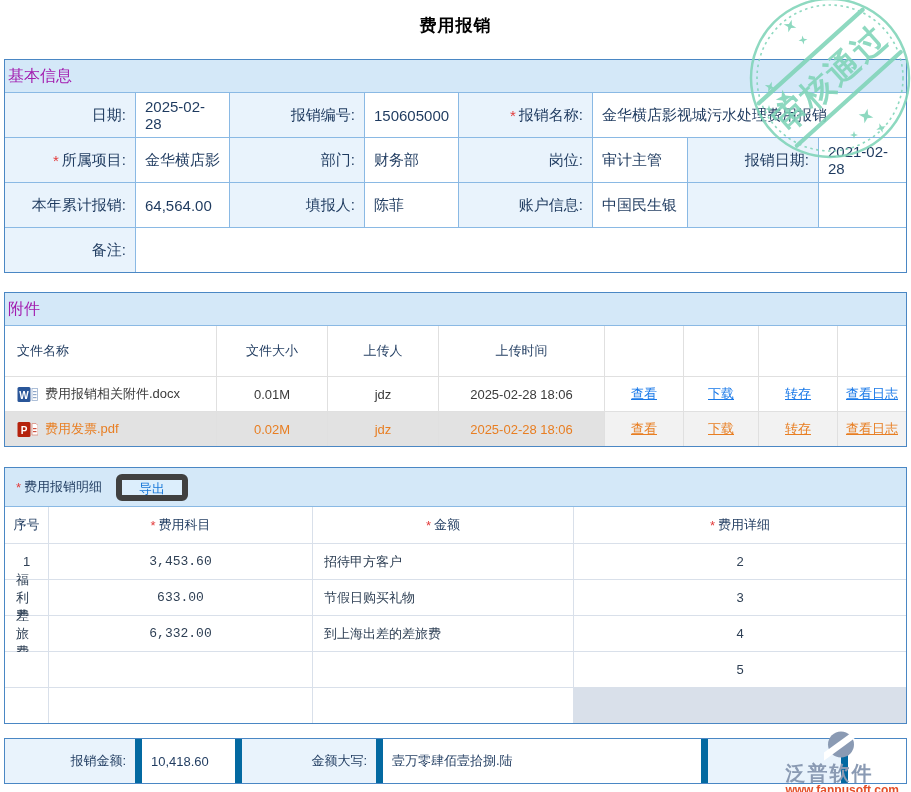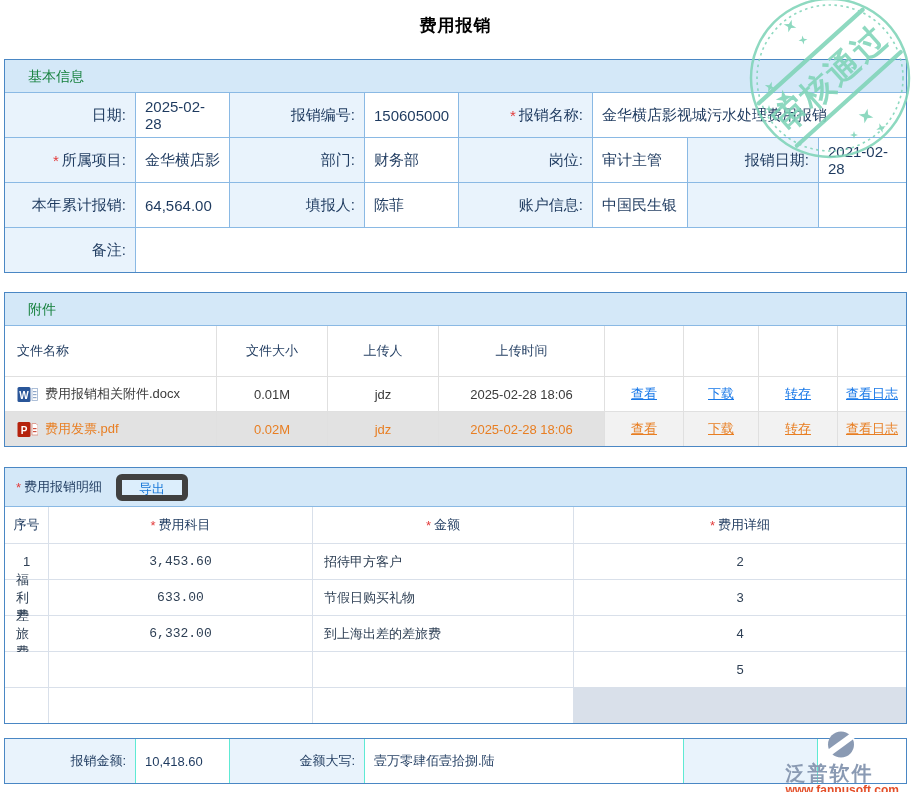--- a/index.html
+++ b/index.html
@@ -7,21 +7,21 @@
   .page{position:relative;width:911px;height:792px;background:#fff;overflow:hidden;}
 
   .title{margin:14px 0 0;text-align:center;font-size:17px;font-weight:700;color:#000;letter-spacing:1px;}
 
   .panel{margin:0 4px;border:1px solid #4a87c4;box-sizing:border-box;}
   .p-basic{margin-top:22px;}
   .p-attach{margin-top:19px;}
   .p-detail{margin-top:20px;}
   .p-summary{margin-top:14px;position:relative;}
 
-  .sec-head{height:32px;line-height:32px;background:#d4e8f8;color:#15803d;font-size:14px;padding:0 23px;border-bottom:1px solid #8ab9e4;}
+  .sec-head{height:32px;line-height:32px;background:#d4e8f8;color:#a21caf;font-size:16px;padding:0 3px;border-bottom:1px solid #8ab9e4;}
 
   
   .bgrid{display:grid;grid-template-columns:130px 93px 134px 93px 133px 94px 130px 1fr;grid-auto-rows:44px;gap:1px;background:#8ab9e4;}
   .bgrid>div{background:#fff;display:flex;align-items:center;font-size:15px;color:#1e3a5f;padding:0 9px;box-sizing:border-box;}
   .bgrid>.lbl{background:#e9f3fc;justify-content:flex-end;text-align:right;}
   .sp3{grid-column:span 3;}
   .sp7{grid-column:span 7;}
 
   
   .agrid{display:grid;grid-template-columns:211px 110px 110px 165px 78px 74px 78px 1fr;grid-template-rows:50px 34px 34px;gap:1px;background:#e0e0e0;}
@@ -36,21 +36,21 @@
   
   .dtoolbar{height:38px;background:#d4e8f8;display:flex;align-items:center;padding:0 11px;border-bottom:1px solid #8ab9e4;font-size:13px;color:#1e3a5f;}
   .export-btn{margin-left:14px;height:27px;padding:0 17px;background:#dceefc;border:6px solid #404040;border-radius:6px;color:#1877d8;font-size:13px;cursor:pointer;font-family:inherit;}
   .dgrid{display:grid;grid-template-columns:43px 263px 260px 1fr;grid-template-rows:36px;grid-auto-rows:35px;gap:1px;background:#d9e0ea;}
   .dgrid>div{background:#fff;font-size:13px;color:#2f4055;display:flex;align-items:center;padding:0 11px;box-sizing:border-box;}
   .dgrid>.dhead{justify-content:center;color:#1e3a5f;padding:0;}
   .dgrid>.dnum{justify-content:center;padding:0;}
   .dgrid>.damt{justify-content:center;font-family:Liberation Mono, monospace;}
 
   
-  .sgrid{display:grid;grid-template-columns:130px 93px 134px 318px 133px 1fr;grid-auto-rows:44px;gap:1px;background:#5eead4;}
+  .sgrid{display:grid;grid-template-columns:130px 93px 134px 318px 133px 1fr;grid-auto-rows:44px;gap:7px;background:#0369a1;}
   .sgrid>div{background:#fff;display:flex;align-items:center;font-size:13px;color:#1e3a5f;padding:0 9px;box-sizing:border-box;}
   .sgrid>.lbl{background:#e9f3fc;justify-content:flex-end;text-align:right;}
 
   .req{color:#e23b3b;margin-right:3px;}
 
   .stamp{position:absolute;left:746px;top:-8px;z-index:6;pointer-events:none;opacity:.88;}
 
   .logo{position:absolute;right:7px;top:50%;transform:translateY(-50%);z-index:3;display:flex;align-items:center;background:transparent;flex-direction:column;}
   .logo-txt{margin-left:2px;}
   .logo-name{font-size:20px;font-weight:600;color:#8a9ab3;letter-spacing:2px;line-height:20px;}

